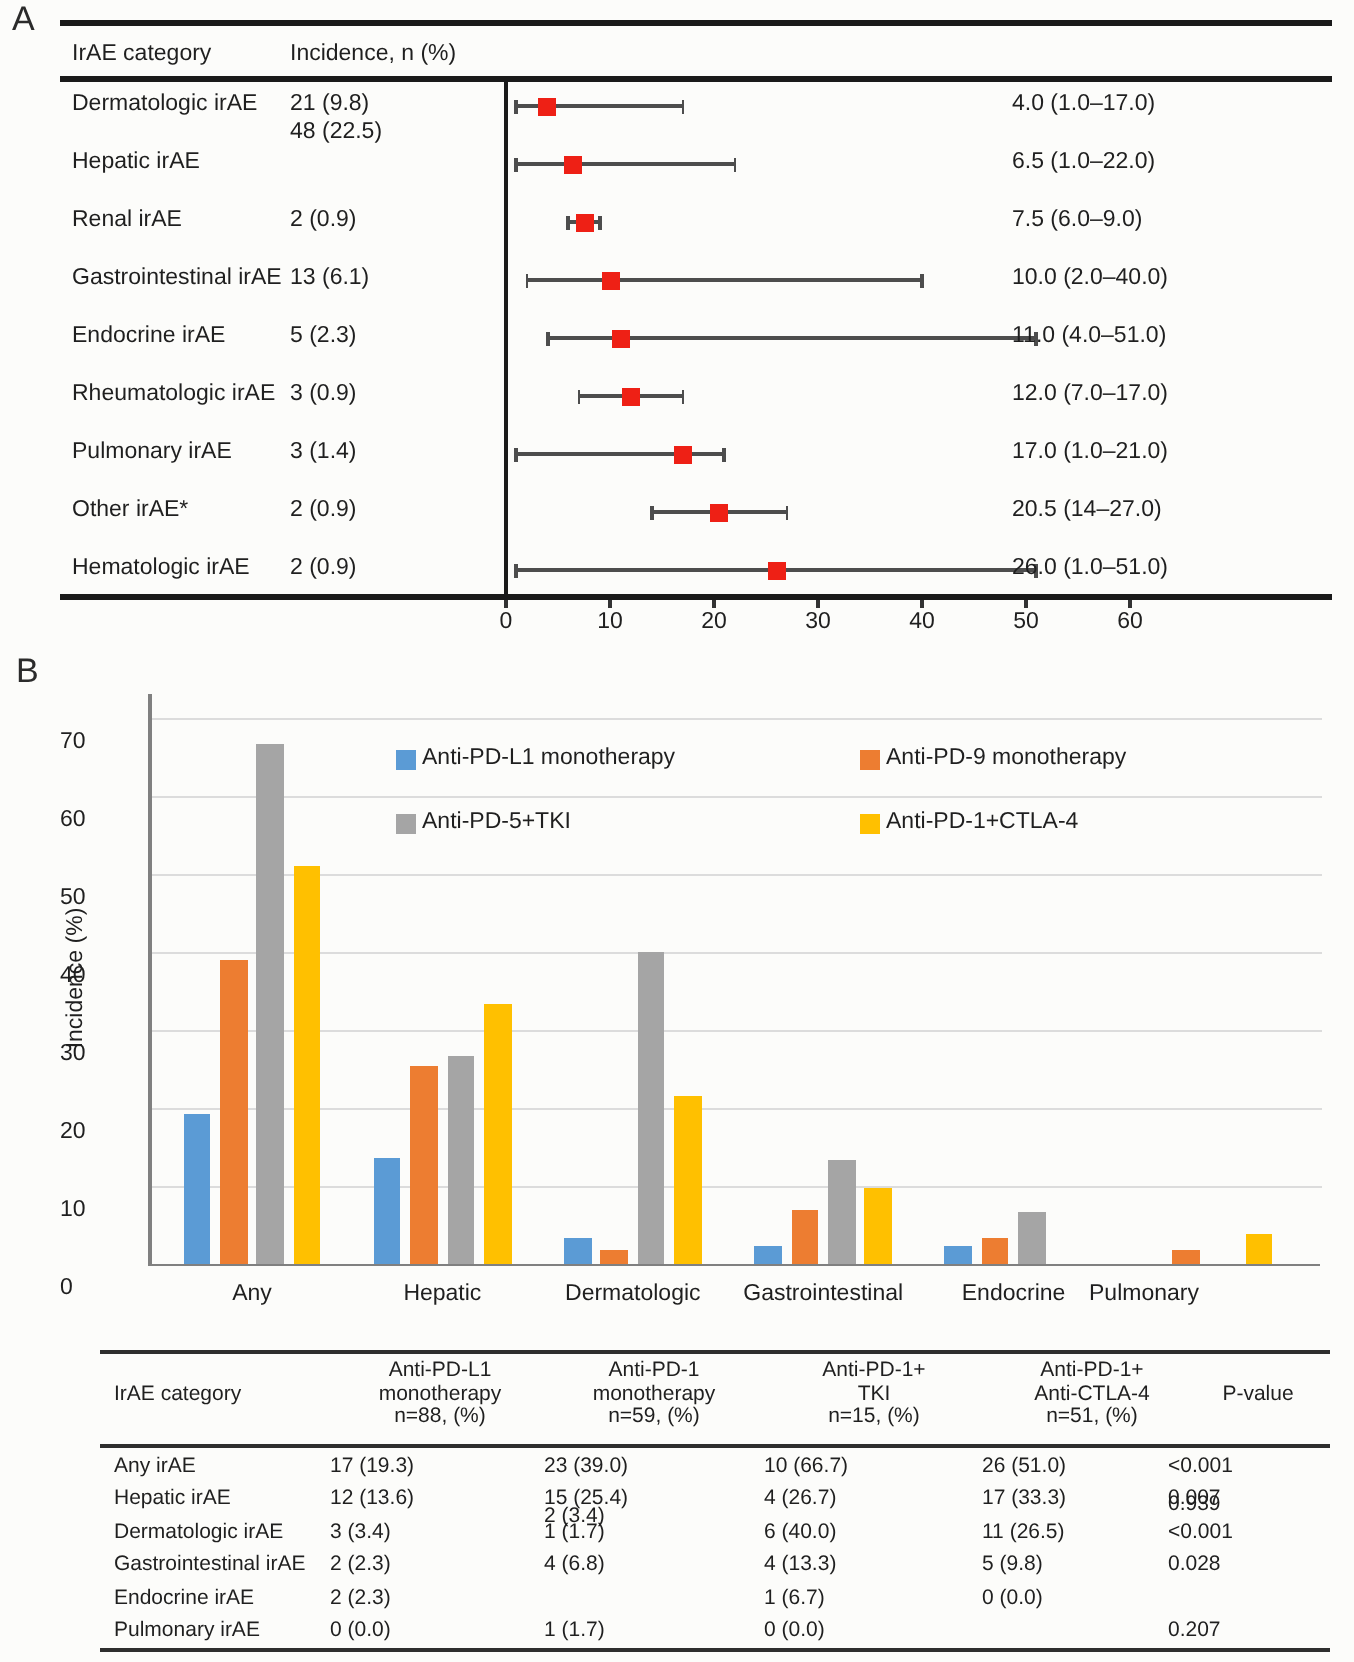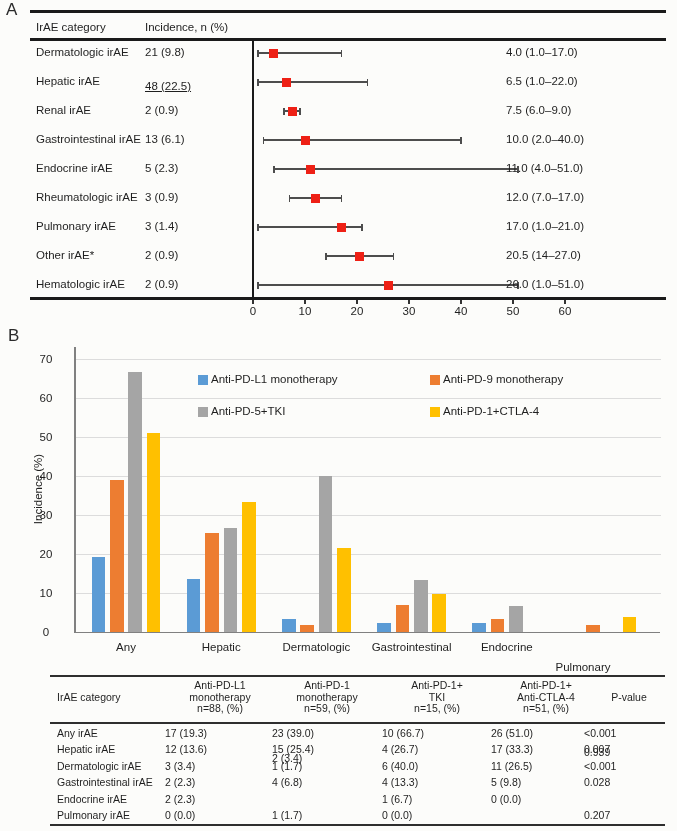--- a/index.html
+++ b/index.html
@@ -13,21 +13,21 @@
   }
   .abs{position:absolute;}
   .panel-letter{font-size:17px;color:#2b2b2b;}
   .rule{background:#1a1a1a;}
   .thin-rule{background:#2e2e2e;}
   .hdr{font-size:11.5px;white-space:nowrap;}
   .rowtxt{font-size:11.5px;white-space:nowrap;}
   .center{}
   .right{}
   .tick-label{font-size:11.5px;text-align:center;}
-  .ytick{font-size:11.5px;text-align:center;}
+  .ytick{font-size:11.5px;text-align:left;margin-top:12px;}
   .xcat{font-size:11.5px;text-align:center;white-space:nowrap;}
   .legend-label{font-size:11.5px;white-space:nowrap;}
   .tbl{font-size:10.5px;white-space:nowrap;}
   .tbl-hdr{font-size:10.5px;line-height:11.6px;text-align:center;white-space:nowrap;}
 </style>
 </head>
 <body>
 
 <div class="figure">
 
@@ -47,21 +47,21 @@
         <div class="abs rowtxt" style="left: 36px; top: 46px;">Dermatologic irAE</div>
         <div class="abs rowtxt center" style="left: 145px; top: 46px; width: 110px;">21 (9.8)</div>
         <div class="abs" style="left: 258.2px; top: 52.25px; width: 83.2px; height: 1.5px; background: rgb(77, 77, 77);"></div>
         <div class="abs" style="left: 257.4px; top: 49.5px; width: 1.5px; height: 7px; background: rgb(77, 77, 77);"></div>
         <div class="abs" style="left: 340.6px; top: 49.5px; width: 1.5px; height: 7px; background: rgb(77, 77, 77);"></div>
         <div class="abs" style="left: 269.3px; top: 48.5px; width: 9px; height: 9px; background: rgb(238, 32, 21);"></div>
         <div class="abs rowtxt right" style="left: 506px; top: 46px; width: 150px;">4.0 (1.0–17.0)</div>
       </div>
       <div class="abs" style="left: 0px; top: 0px;">
         <div class="abs rowtxt" style="left: 36px; top: 75px;">Hepatic irAE</div>
-        <div class="abs rowtxt center" style="left: 145px; top: 80px; width: 110px; text-decoration: underline;">48 (22.5)</div>
+        <div class="abs rowtxt center" style="left: 145px; top: 60px; width: 110px;">48 (22.5)</div>
         <div class="abs" style="left: 258.2px; top: 81.25px; width: 109.2px; height: 1.5px; background: rgb(77, 77, 77);"></div>
         <div class="abs" style="left: 257.4px; top: 78.5px; width: 1.5px; height: 7px; background: rgb(77, 77, 77);"></div>
         <div class="abs" style="left: 366.6px; top: 78.5px; width: 1.5px; height: 7px; background: rgb(77, 77, 77);"></div>
         <div class="abs" style="left: 282.3px; top: 77.5px; width: 9px; height: 9px; background: rgb(238, 32, 21);"></div>
         <div class="abs rowtxt right" style="left: 506px; top: 75px; width: 150px;">6.5 (1.0–22.0)</div>
       </div>
       <div class="abs" style="left: 0px; top: 0px;">
         <div class="abs rowtxt" style="left: 36px; top: 104px;">Renal irAE</div>
         <div class="abs rowtxt center" style="left: 145px; top: 104px; width: 110px;">2 (0.9)</div>
         <div class="abs" style="left: 284.2px; top: 110.25px; width: 15.6px; height: 1.5px; background: rgb(77, 77, 77);"></div>
@@ -181,21 +181,21 @@
       <div class="abs" style="left: 395.65px; top: 605.48px; width: 13.5px; height: 26.52px; background: rgb(237, 125, 49);"></div>
       <div class="abs" style="left: 414.05px; top: 580.13px; width: 13.5px; height: 51.87px; background: rgb(165, 165, 165);"></div>
       <div class="abs" style="left: 432.45px; top: 593.78px; width: 13.5px; height: 38.22px; background: rgb(255, 192, 0);"></div>
       <div class="abs xcat" style="left: 356.6px; top: 641px; width: 110px;">Gastrointestinal</div>
       <div class="abs" style="left: 472.45px; top: 623.03px; width: 13.5px; height: 8.97px; background: rgb(91, 155, 213);"></div>
       <div class="abs" style="left: 490.85px; top: 618.74px; width: 13.5px; height: 13.26px; background: rgb(237, 125, 49);"></div>
       <div class="abs" style="left: 509.25px; top: 605.87px; width: 13.5px; height: 26.13px; background: rgb(165, 165, 165);"></div>
       <div class="abs xcat" style="left: 451.8px; top: 641px; width: 110px;">Endocrine</div>
       <div class="abs" style="left: 586.05px; top: 625.37px; width: 13.5px; height: 6.63px; background: rgb(237, 125, 49);"></div>
       <div class="abs" style="left: 622.85px; top: 616.79px; width: 13.5px; height: 15.21px; background: rgb(255, 192, 0);"></div>
-      <div class="abs xcat" style="left: 528px; top: 641px; width: 110px; margin-top: 20px;">Pulmonary</div>
+      <div class="abs xcat" style="left: 517px; top: 641px; width: 110px;">Pulmonary</div>
       <div class="abs" style="left: 0px; top: 0px;">
         <div class="abs" style="left: 198px; top: 375px; width: 10px; height: 10px; background: rgb(91, 155, 213);"></div>
         <div class="abs legend-label" style="left: 211px; top: 373px;">Anti-PD-L1 monotherapy</div>
       </div>
       <div class="abs" style="left: 0px; top: 0px;">
         <div class="abs" style="left: 430px; top: 375px; width: 10px; height: 10px; background: rgb(237, 125, 49);"></div>
         <div class="abs legend-label" style="left: 443px; top: 373px;">Anti-PD-9 monotherapy</div>
       </div>
       <div class="abs" style="left: 0px; top: 0px;">
         <div class="abs" style="left: 198px; top: 407px; width: 10px; height: 10px; background: rgb(165, 165, 165);"></div>

